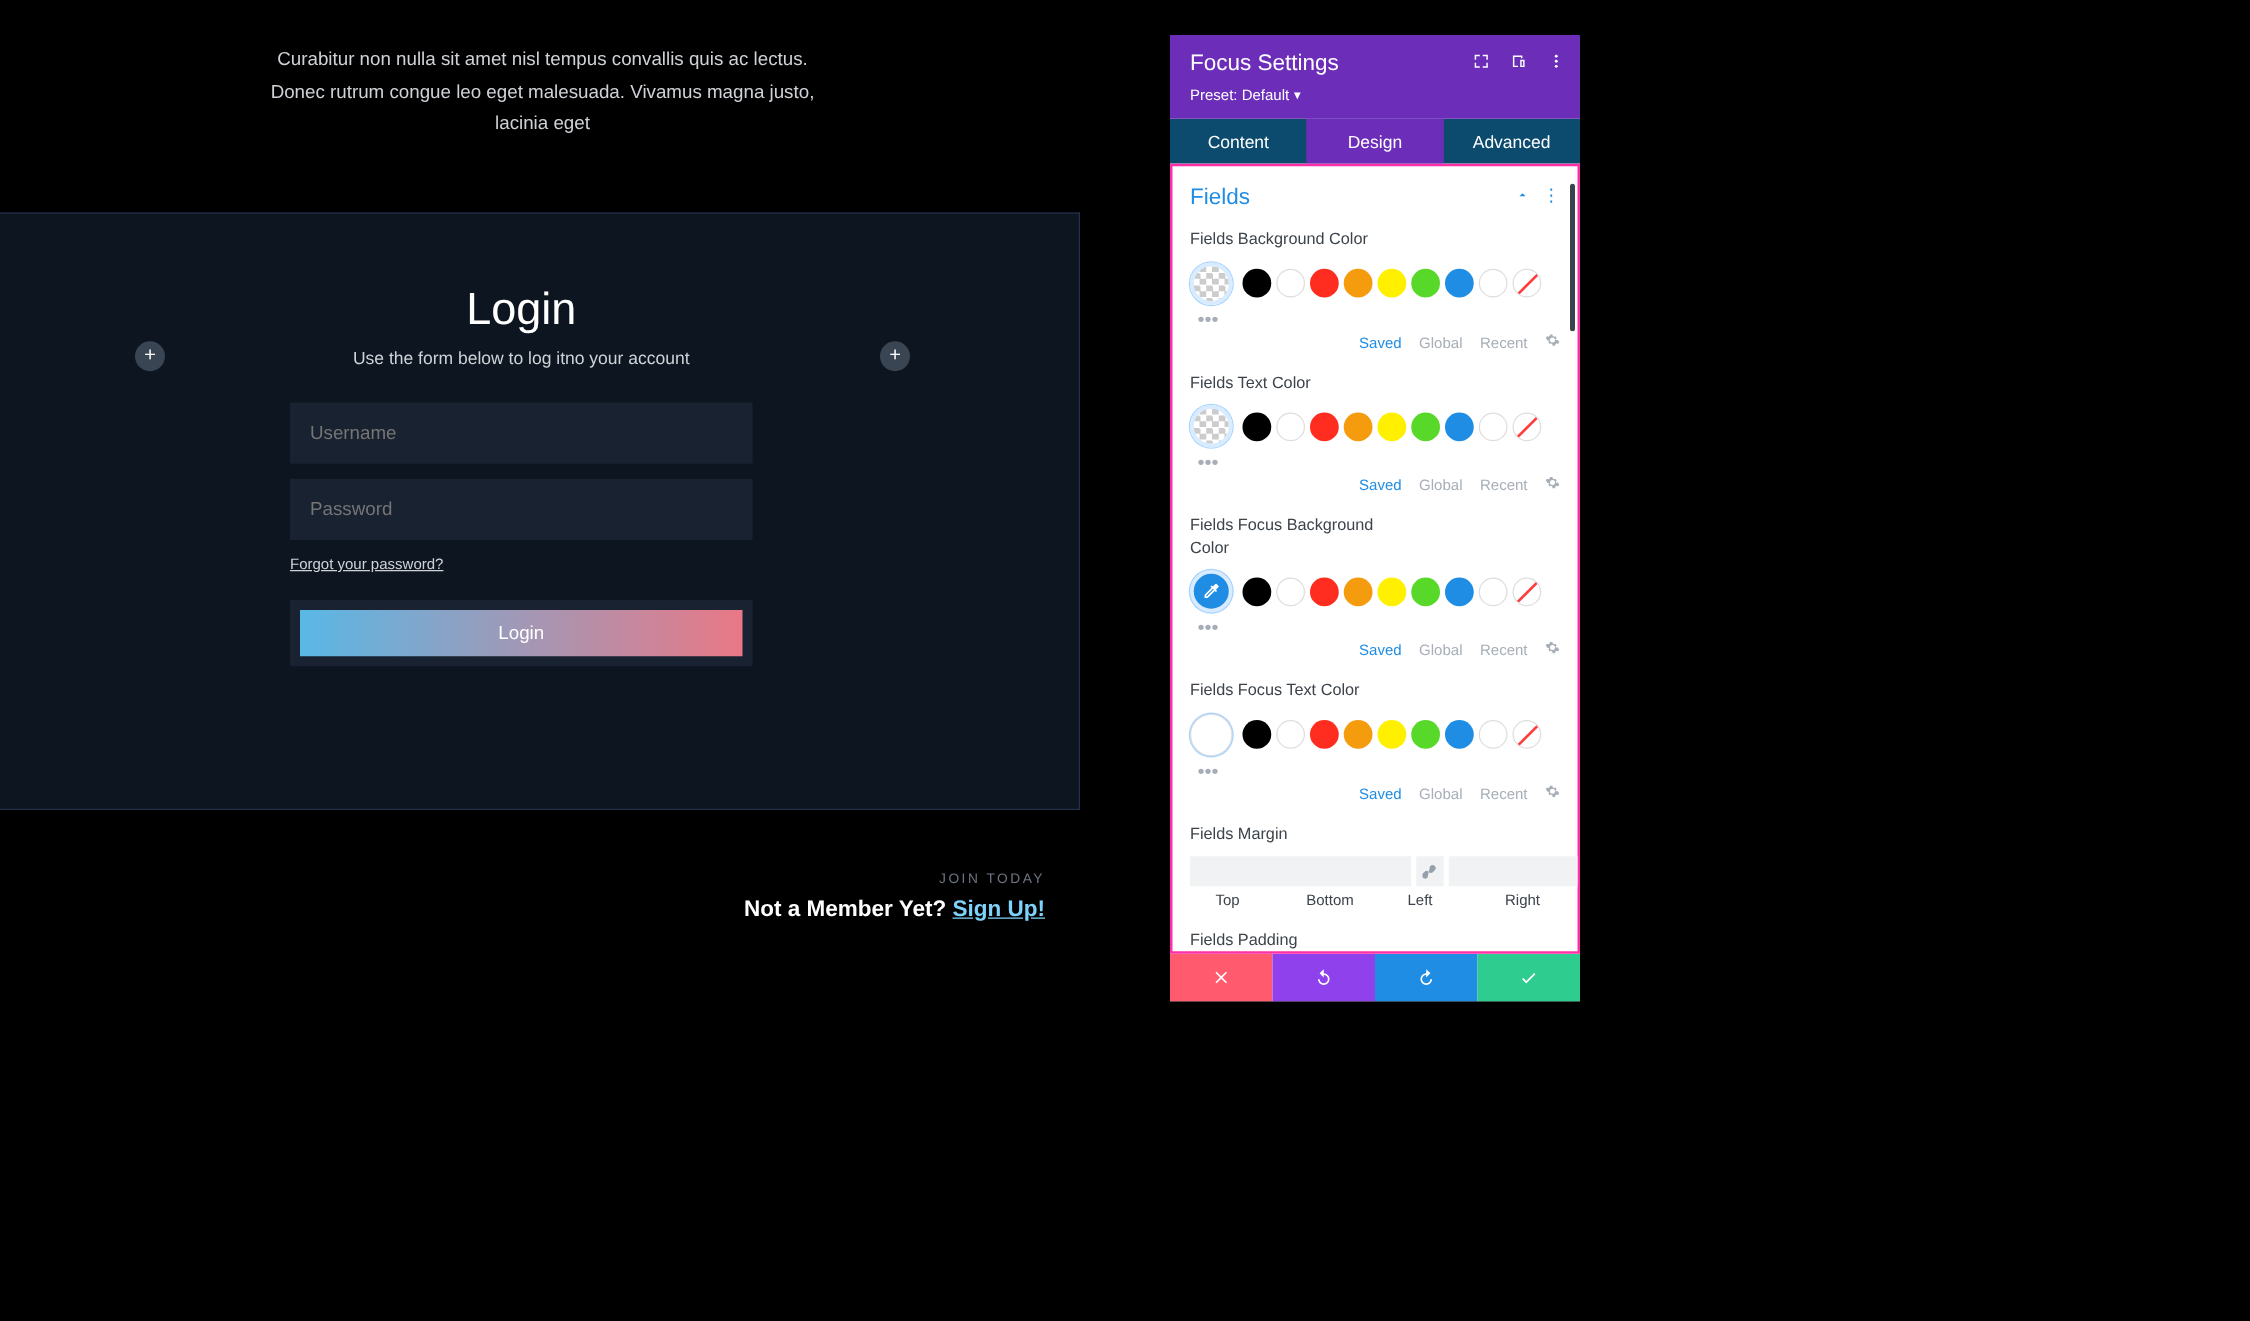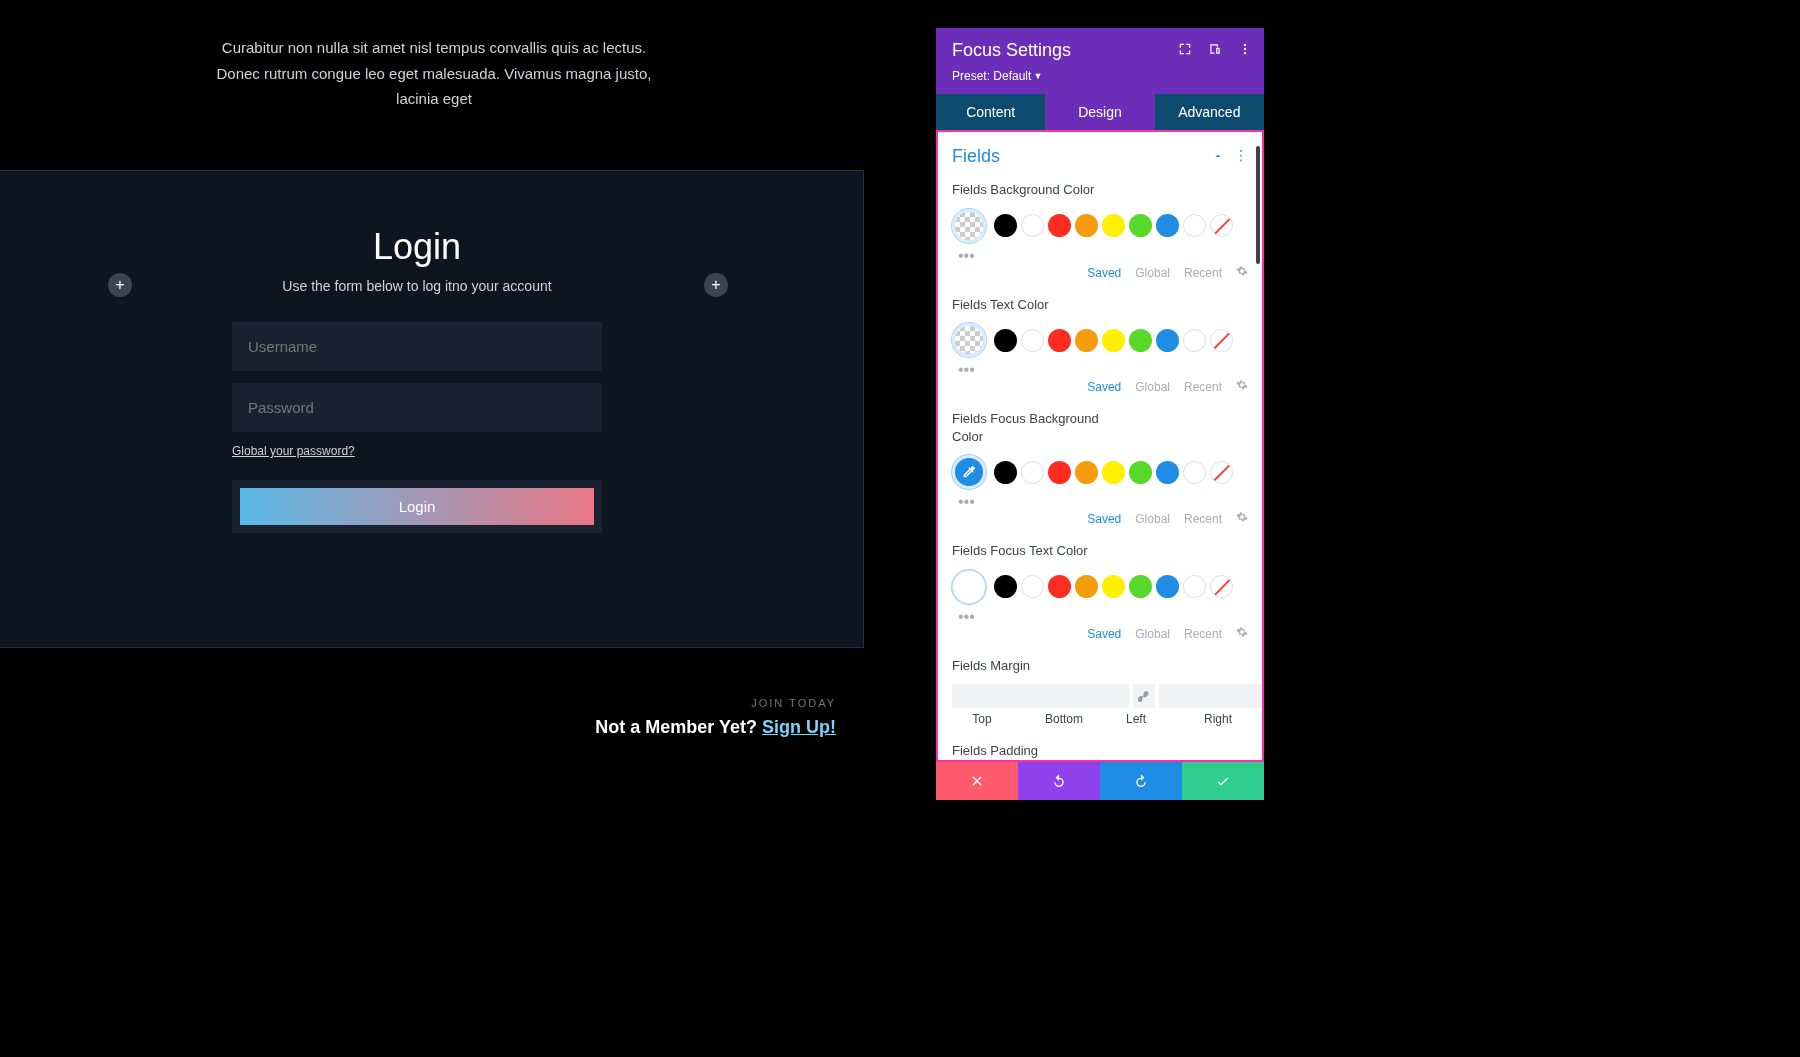--- a/index.html
+++ b/index.html
@@ -360,21 +360,21 @@
   <div class="dark-card-area"></div>
 
   <div class="plus-circle plus-left">+</div>
   <div class="plus-circle plus-right">+</div>
 
   <div class="login-card">
     <div class="login-title">Login</div>
     <div class="login-subtitle">Use the form below to log itno your account</div>
     <input class="login-input" placeholder="Username" style="">
     <input class="login-input" type="password" placeholder="Password" style="">
-    <a class="forgot-link">Global your password?</a>
+    <a class="forgot-link">Forgot your password?</a>
     <div class="login-btn-wrap">
       <button class="login-btn">Login</button>
     </div>
   </div>
 
   <div class="join-today">
     <div class="join-label">Join Today</div>
     <div class="member-line">
       <span>Not a Member Yet? </span><a class="signup-link">Sign Up!</a>
     </div>

